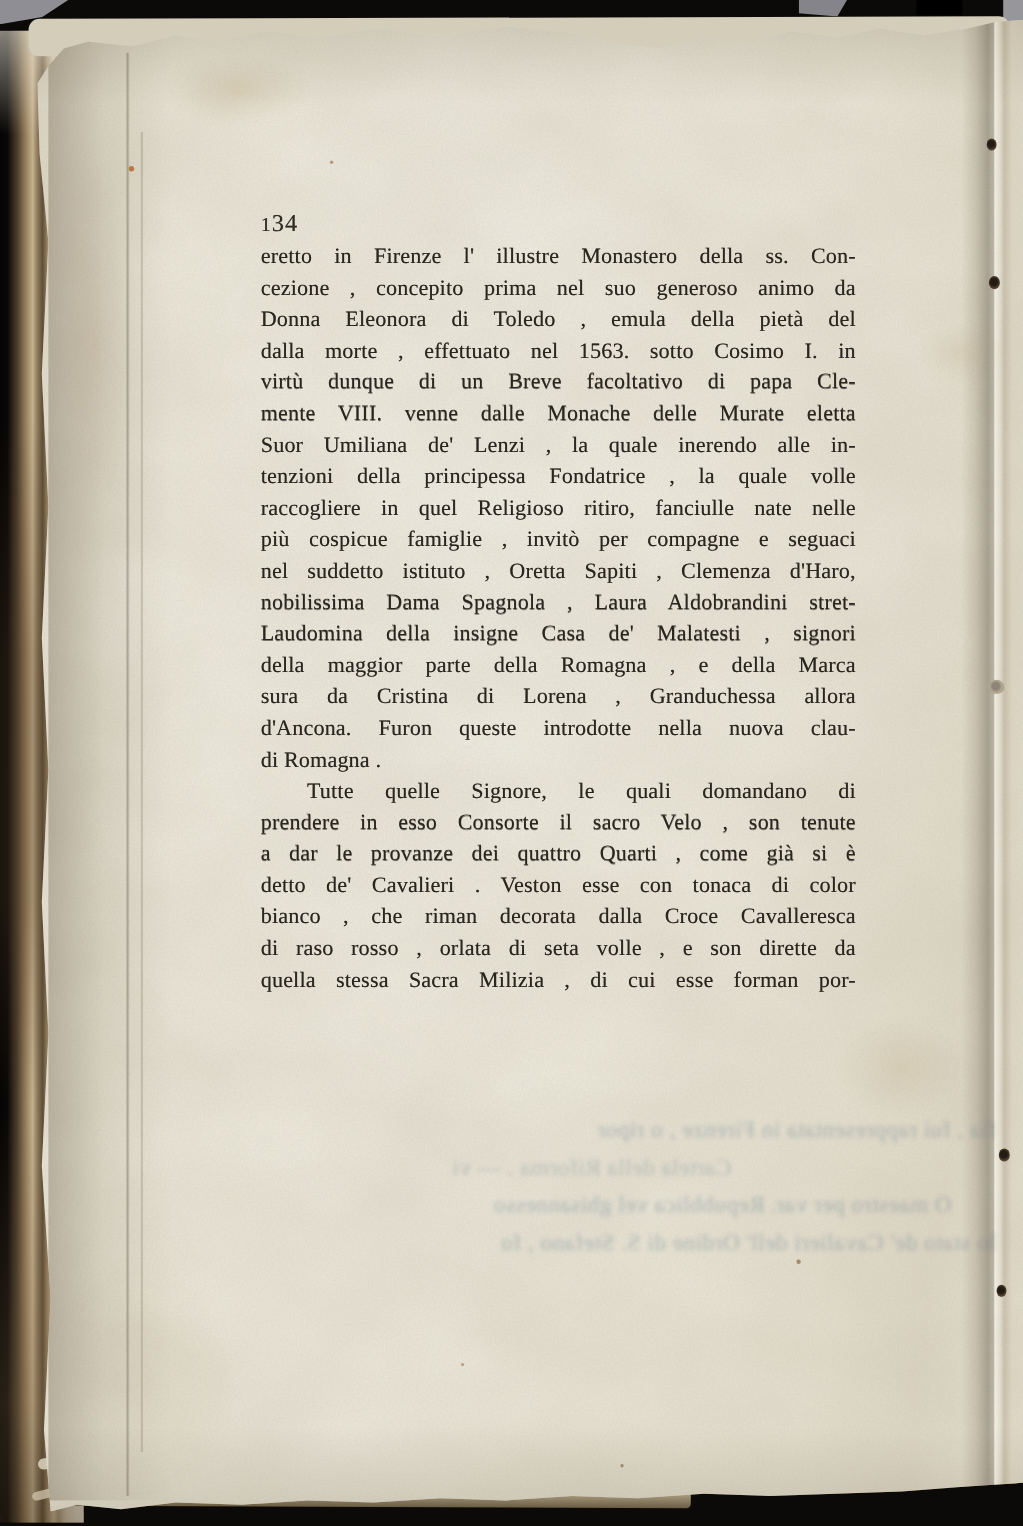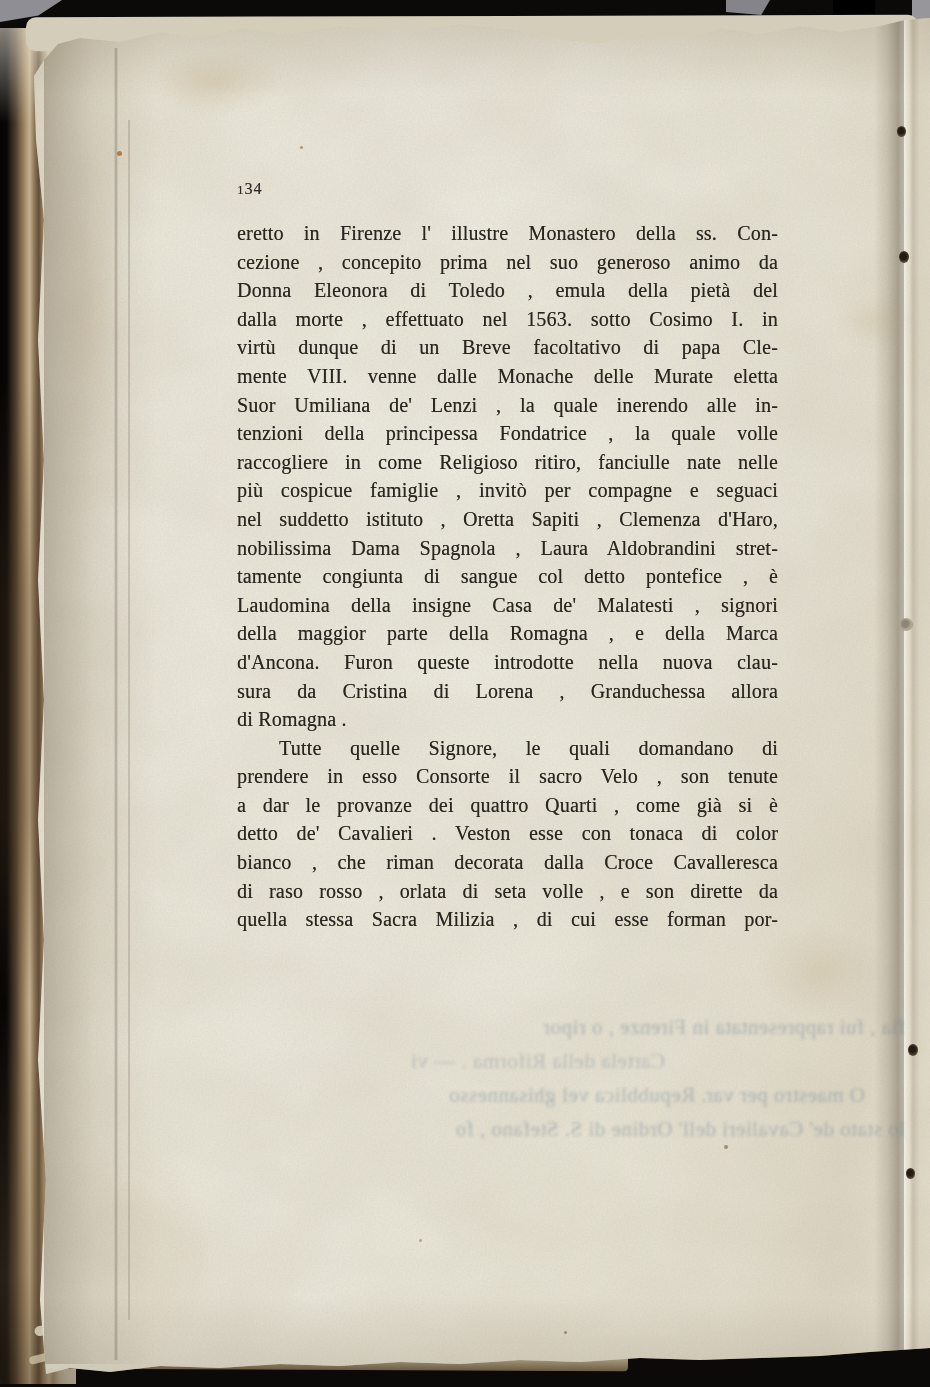--- a/index.html
+++ b/index.html
@@ -111,22 +111,22 @@
     filter:blur(1.7px);
     color:rgba(104,126,148,.42);
     font-size:21px;line-height:34px;letter-spacing:.5px;
   }
   .showthrough .st-line{white-space:nowrap;}
   .showthrough .st-2{padding-left:240px;opacity:.8;}
   .showthrough .st-3{padding-left:40px;}
 
   
   .pagenum{
-    position:absolute;left:237px;top:180px;
-    font-size:16px;color:#2e2a24;letter-spacing:1px;
+    position:absolute;left:237px;top:190px;
+    font-size:22px;color:#2e2a24;letter-spacing:1px;
     text-shadow:.2px .3px .4px rgba(30,25,20,.5);
   }
   .pagenum::first-letter{font-size:.82em;}
   .textblock{position:absolute;left:237px;top:219px;width:541px;}
   .tline{
     height:28.6px;line-height:28.6px;
     font-size:20px;color:#29251f;
     letter-spacing:.2px;
     text-align:justify;text-align-last:justify;
     text-shadow:.2px .3px .45px rgba(35,30,24,.55);
@@ -195,29 +195,28 @@
 
     <div class="textblock">
       <div class="tline">eretto in Firenze l' illustre Monastero della ss. Con-</div>
       <div class="tline">cezione , concepito prima nel suo generoso animo da</div>
       <div class="tline">Donna Eleonora di Toledo , emula della pietà del</div>
       <div class="tline">dalla morte , effettuato nel 1563. sotto Cosimo I. in</div>
       <div class="tline">virtù dunque di un Breve facoltativo di papa Cle-</div>
       <div class="tline">mente VIII. venne dalle Monache delle Murate eletta</div>
       <div class="tline">Suor Umiliana de' Lenzi , la quale inerendo alle in-</div>
       <div class="tline">tenzioni della principessa Fondatrice , la quale volle</div>
-      <div class="tline">raccogliere in come Religioso ritiro, fanciulle nate nelle</div>
+      <div class="tline">raccogliere in quel Religioso ritiro, fanciulle nate nelle</div>
       <div class="tline">più cospicue famiglie , invitò per compagne e seguaci</div>
       <div class="tline">nel suddetto istituto , Oretta Sapiti , Clemenza d'Haro,</div>
       <div class="tline">nobilissima Dama Spagnola , Laura Aldobrandini stret-</div>
-      <div class="tline">tamente congiunta di sangue col detto pontefice , è</div>
       <div class="tline">Laudomina della insigne Casa de' Malatesti , signori</div>
       <div class="tline">della maggior parte della Romagna , e della Marca</div>
+      <div class="tline">sura da Cristina di Lorena , Granduchessa allora</div>
       <div class="tline">d'Ancona. Furon queste introdotte nella nuova clau-</div>
-      <div class="tline">sura da Cristina di Lorena , Granduchessa allora</div>
       <div class="tline p-end">di Romagna .</div>
       <div class="tline indent">Tutte quelle Signore, le quali domandano di</div>
       <div class="tline">prendere in esso Consorte il sacro Velo , son tenute</div>
       <div class="tline">a dar le provanze dei quattro Quarti , come già si è</div>
       <div class="tline">detto de' Cavalieri . Veston esse con tonaca di color</div>
       <div class="tline">bianco , che riman decorata dalla Croce Cavalleresca</div>
       <div class="tline">di raso rosso , orlata di seta volle , e son dirette da</div>
       <div class="tline">quella stessa Sacra Milizia , di cui esse forman por-</div>
     </div>
 

